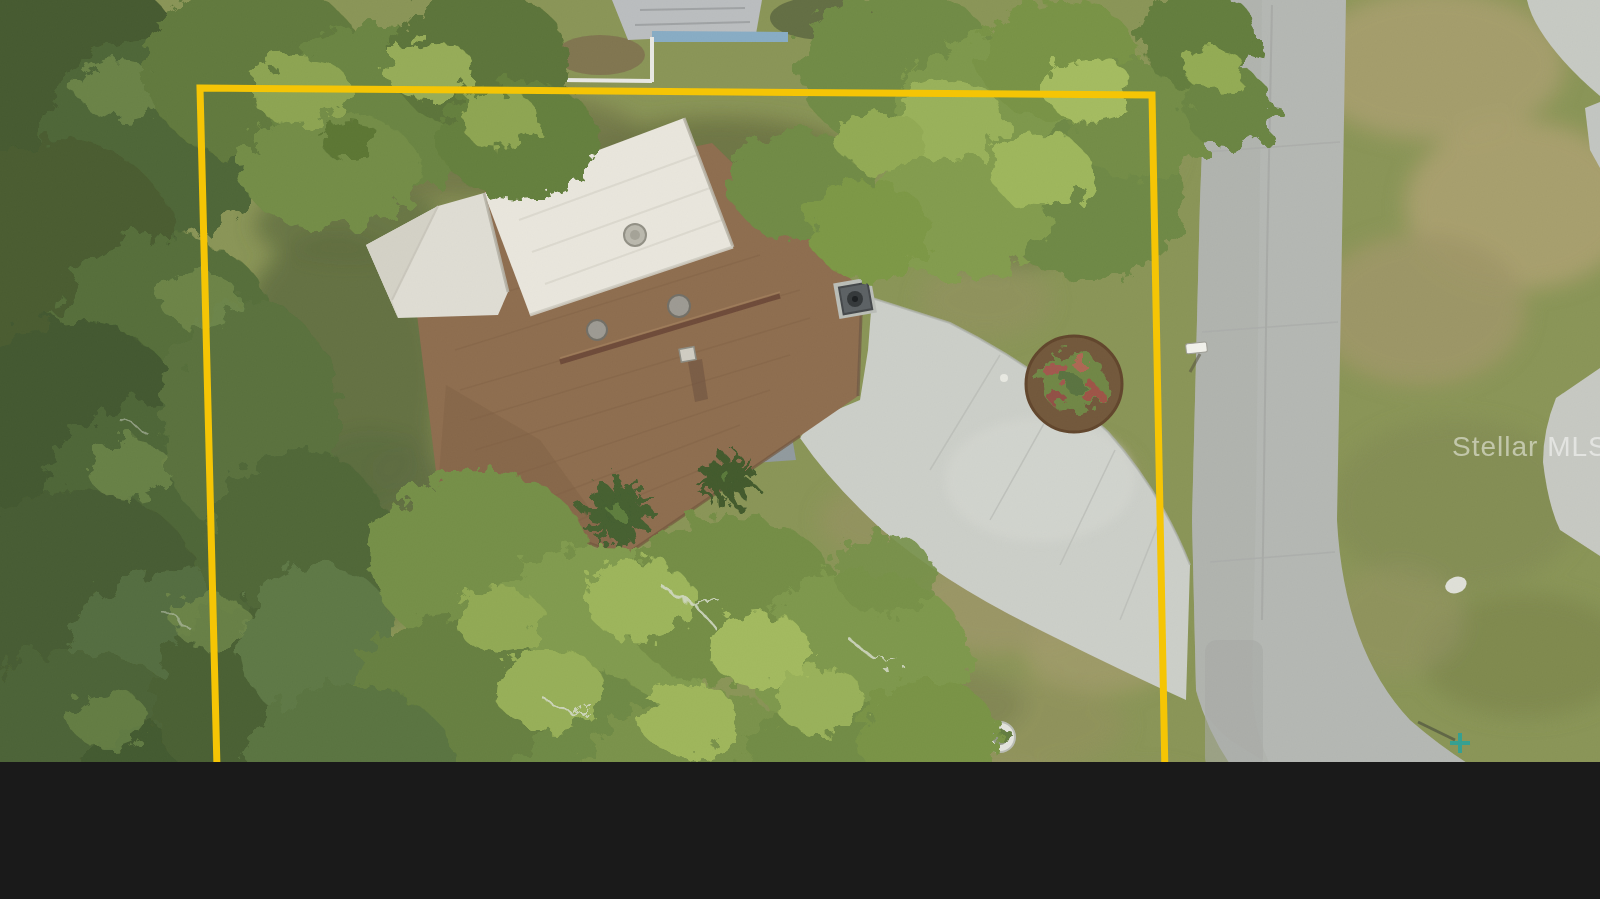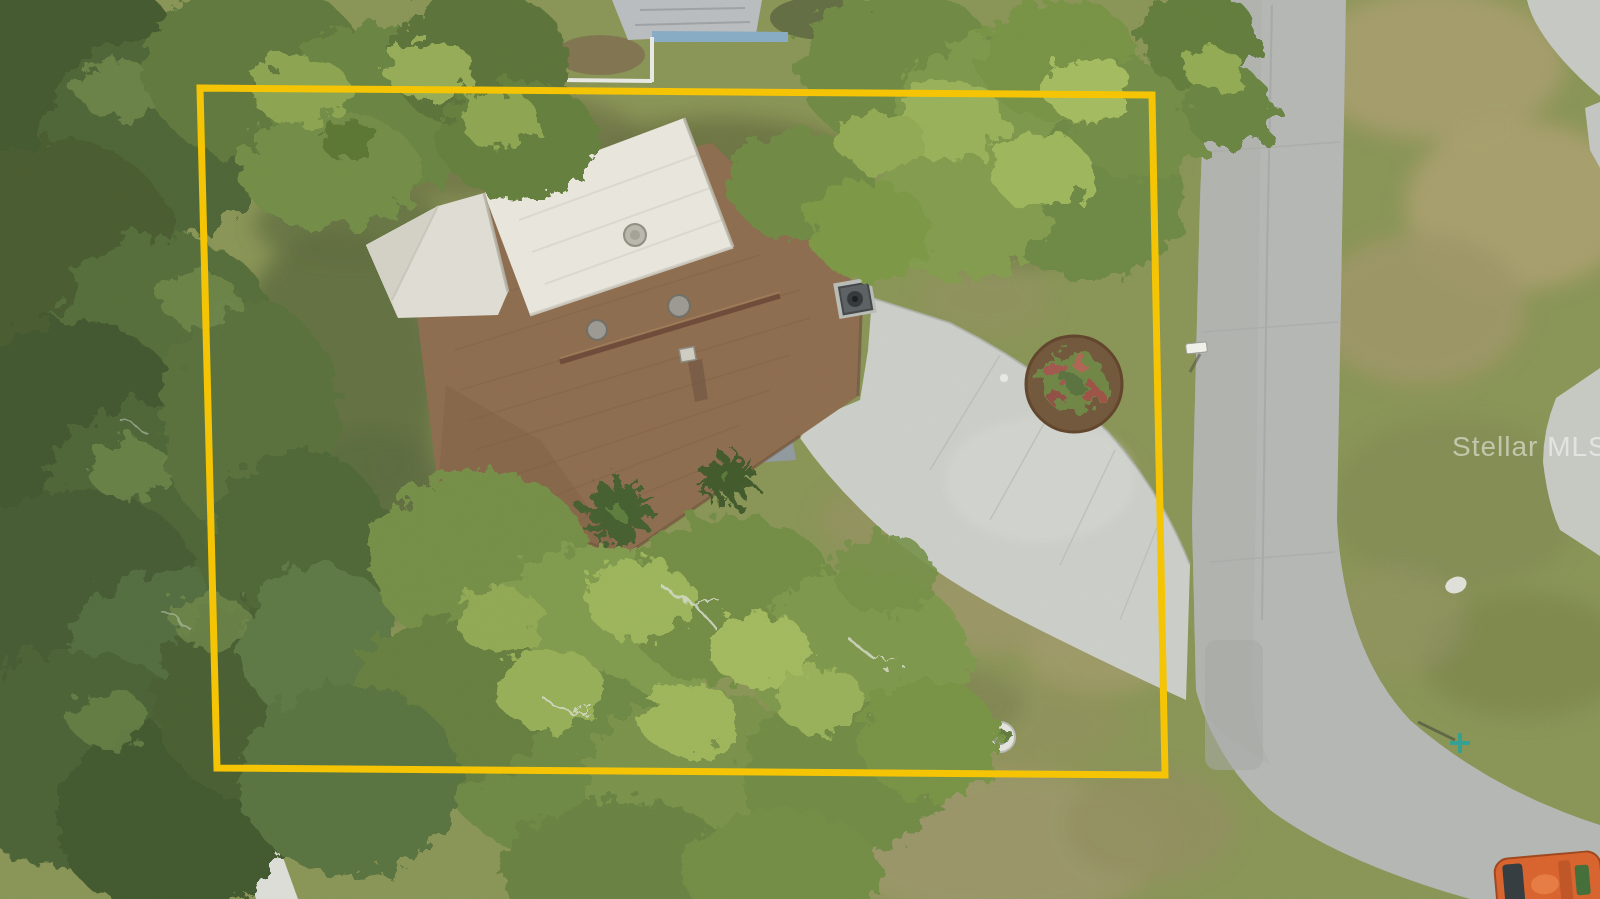--- a/index.html
+++ b/index.html
@@ -1,16 +1,16 @@
 <!DOCTYPE html>
 <html><head>
 <meta charset="utf-8">
 <style>
   html,body{margin:0;padding:0;background:#1a1a1a;}
-  .stage{position:relative;width:1600px;height:899px;overflow:hidden;background:#879252;
+  .stage{position:relative;width:1600px;height:762px;overflow:hidden;background:#879252;
          font-family:"Liberation Sans", sans-serif;}
   svg{display:block;}
   .wm{font-family:"Liberation Sans", sans-serif;font-size:28px;letter-spacing:1px;}
 </style>
 </head>
 <body>
 
 <div class="stage">
 <svg width="1600" height="899" viewBox="0 0 1600 899" xmlns="http://www.w3.org/2000/svg">
   <defs>

